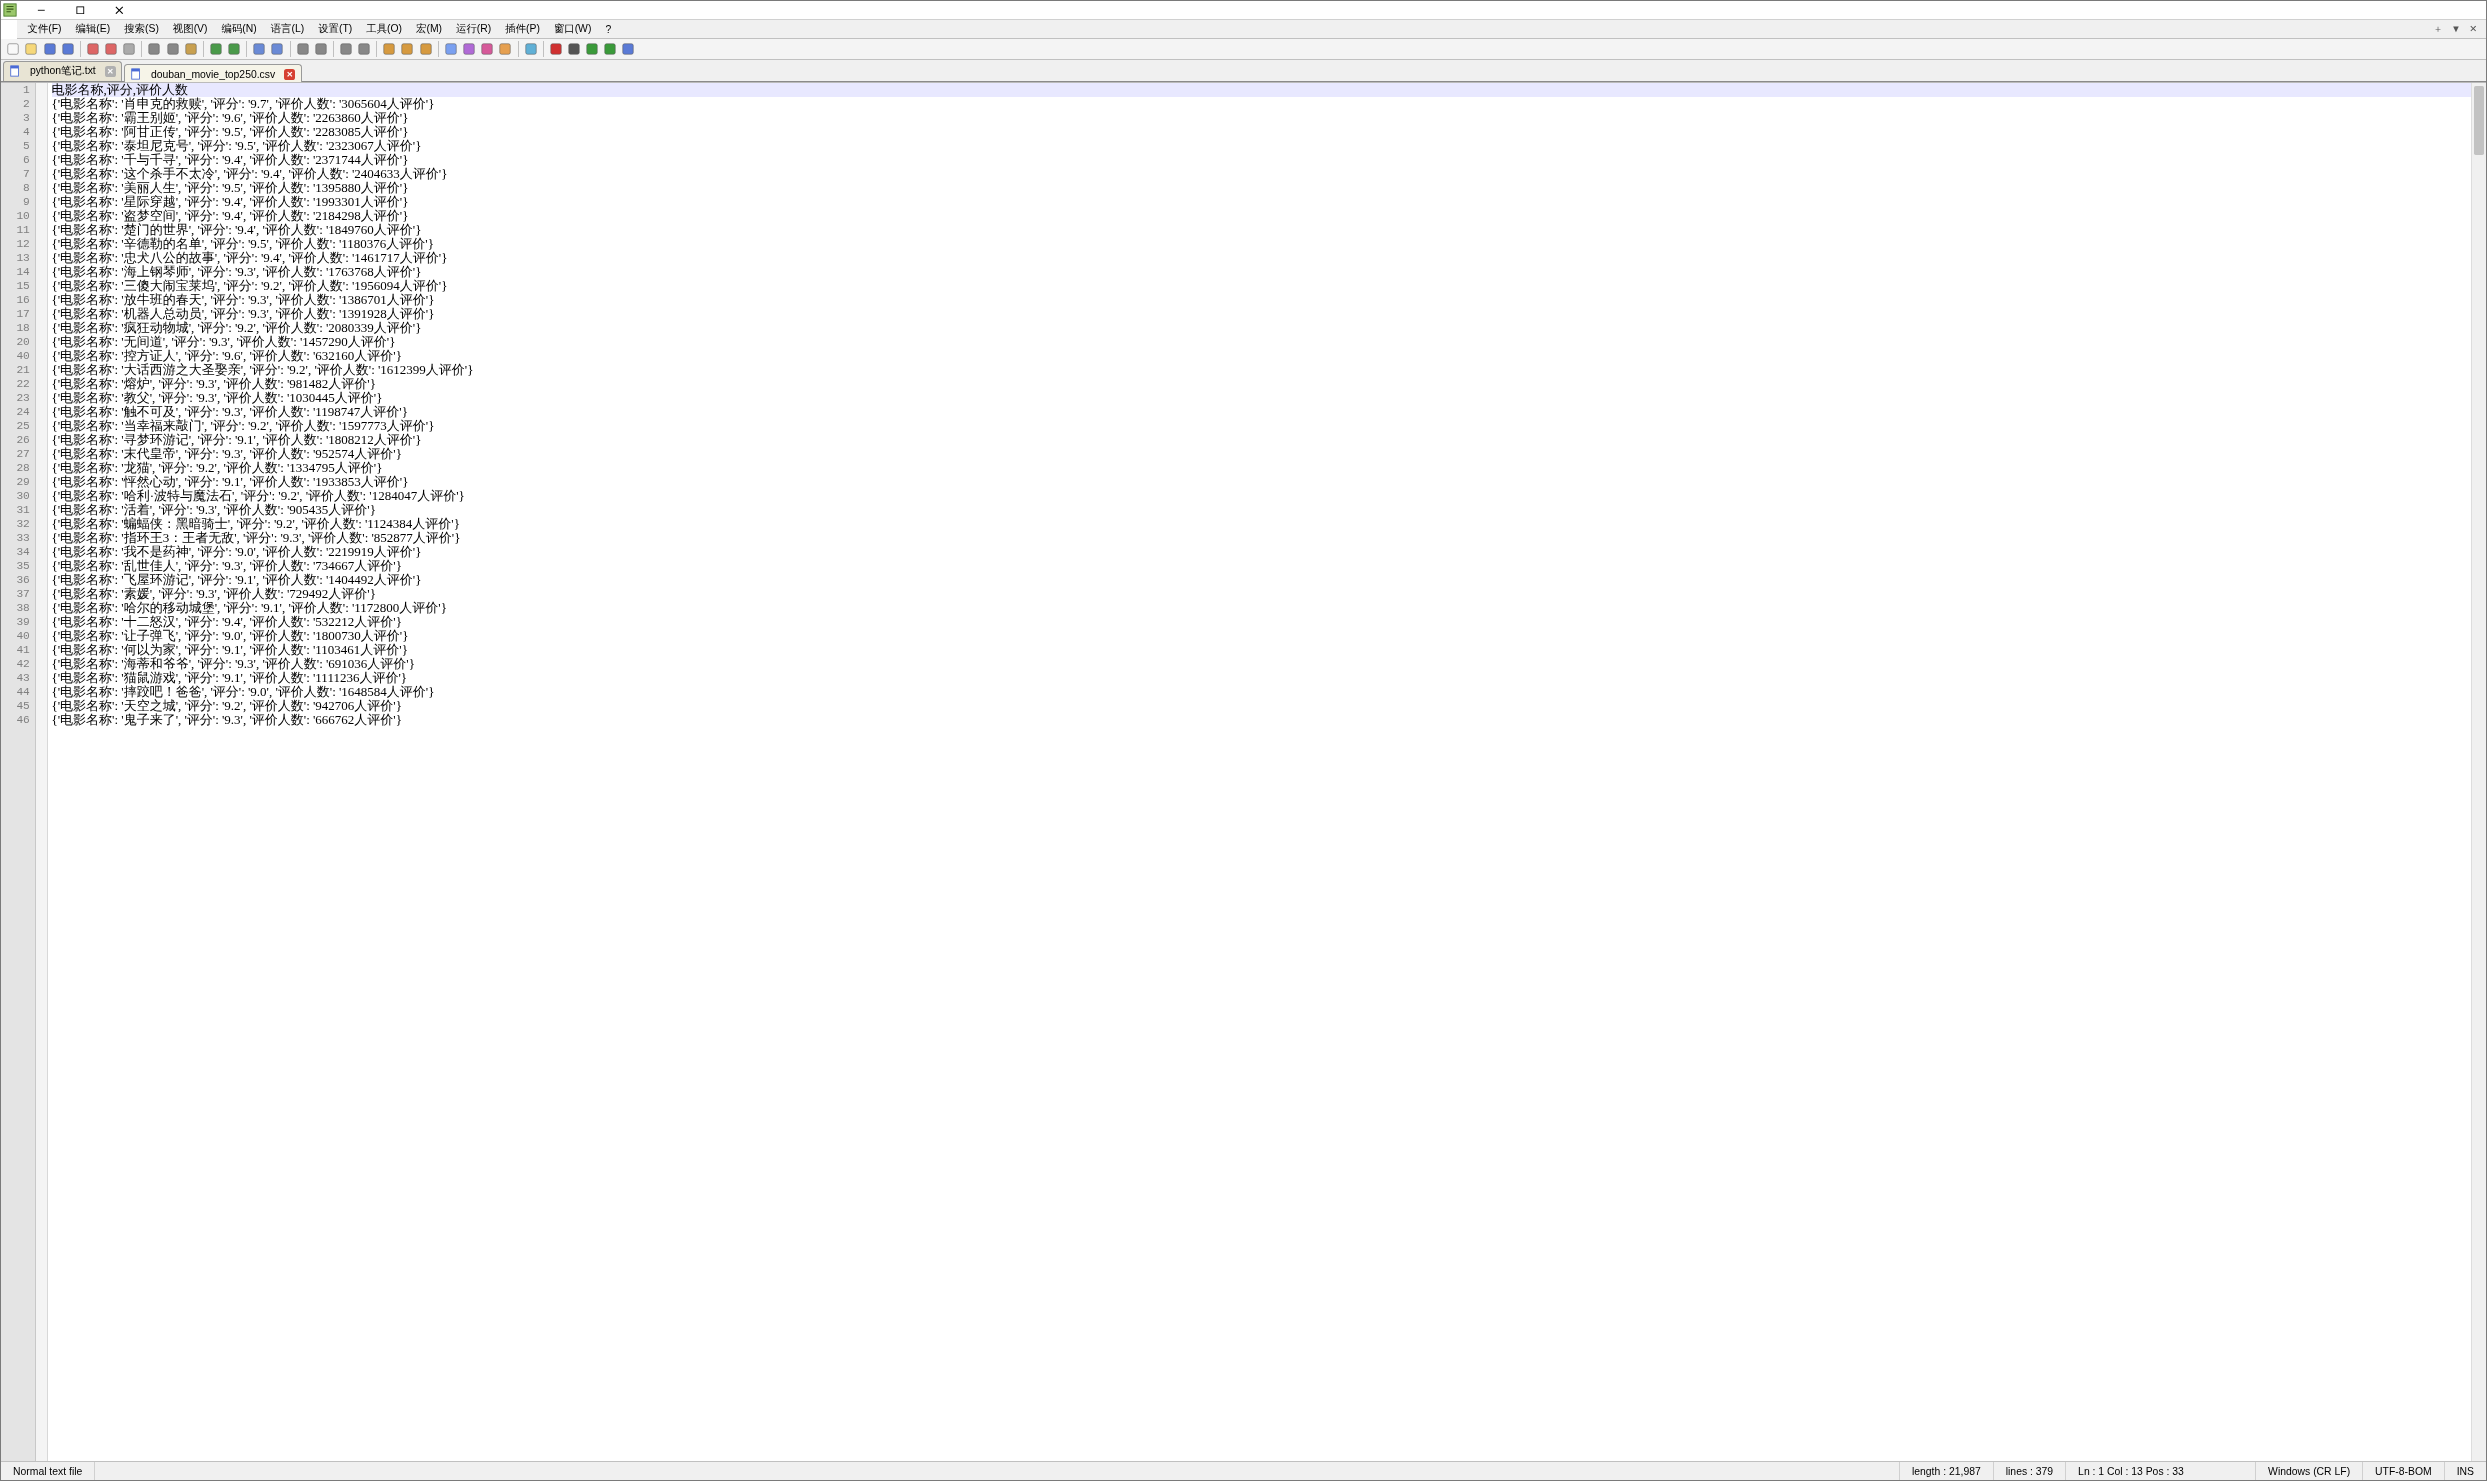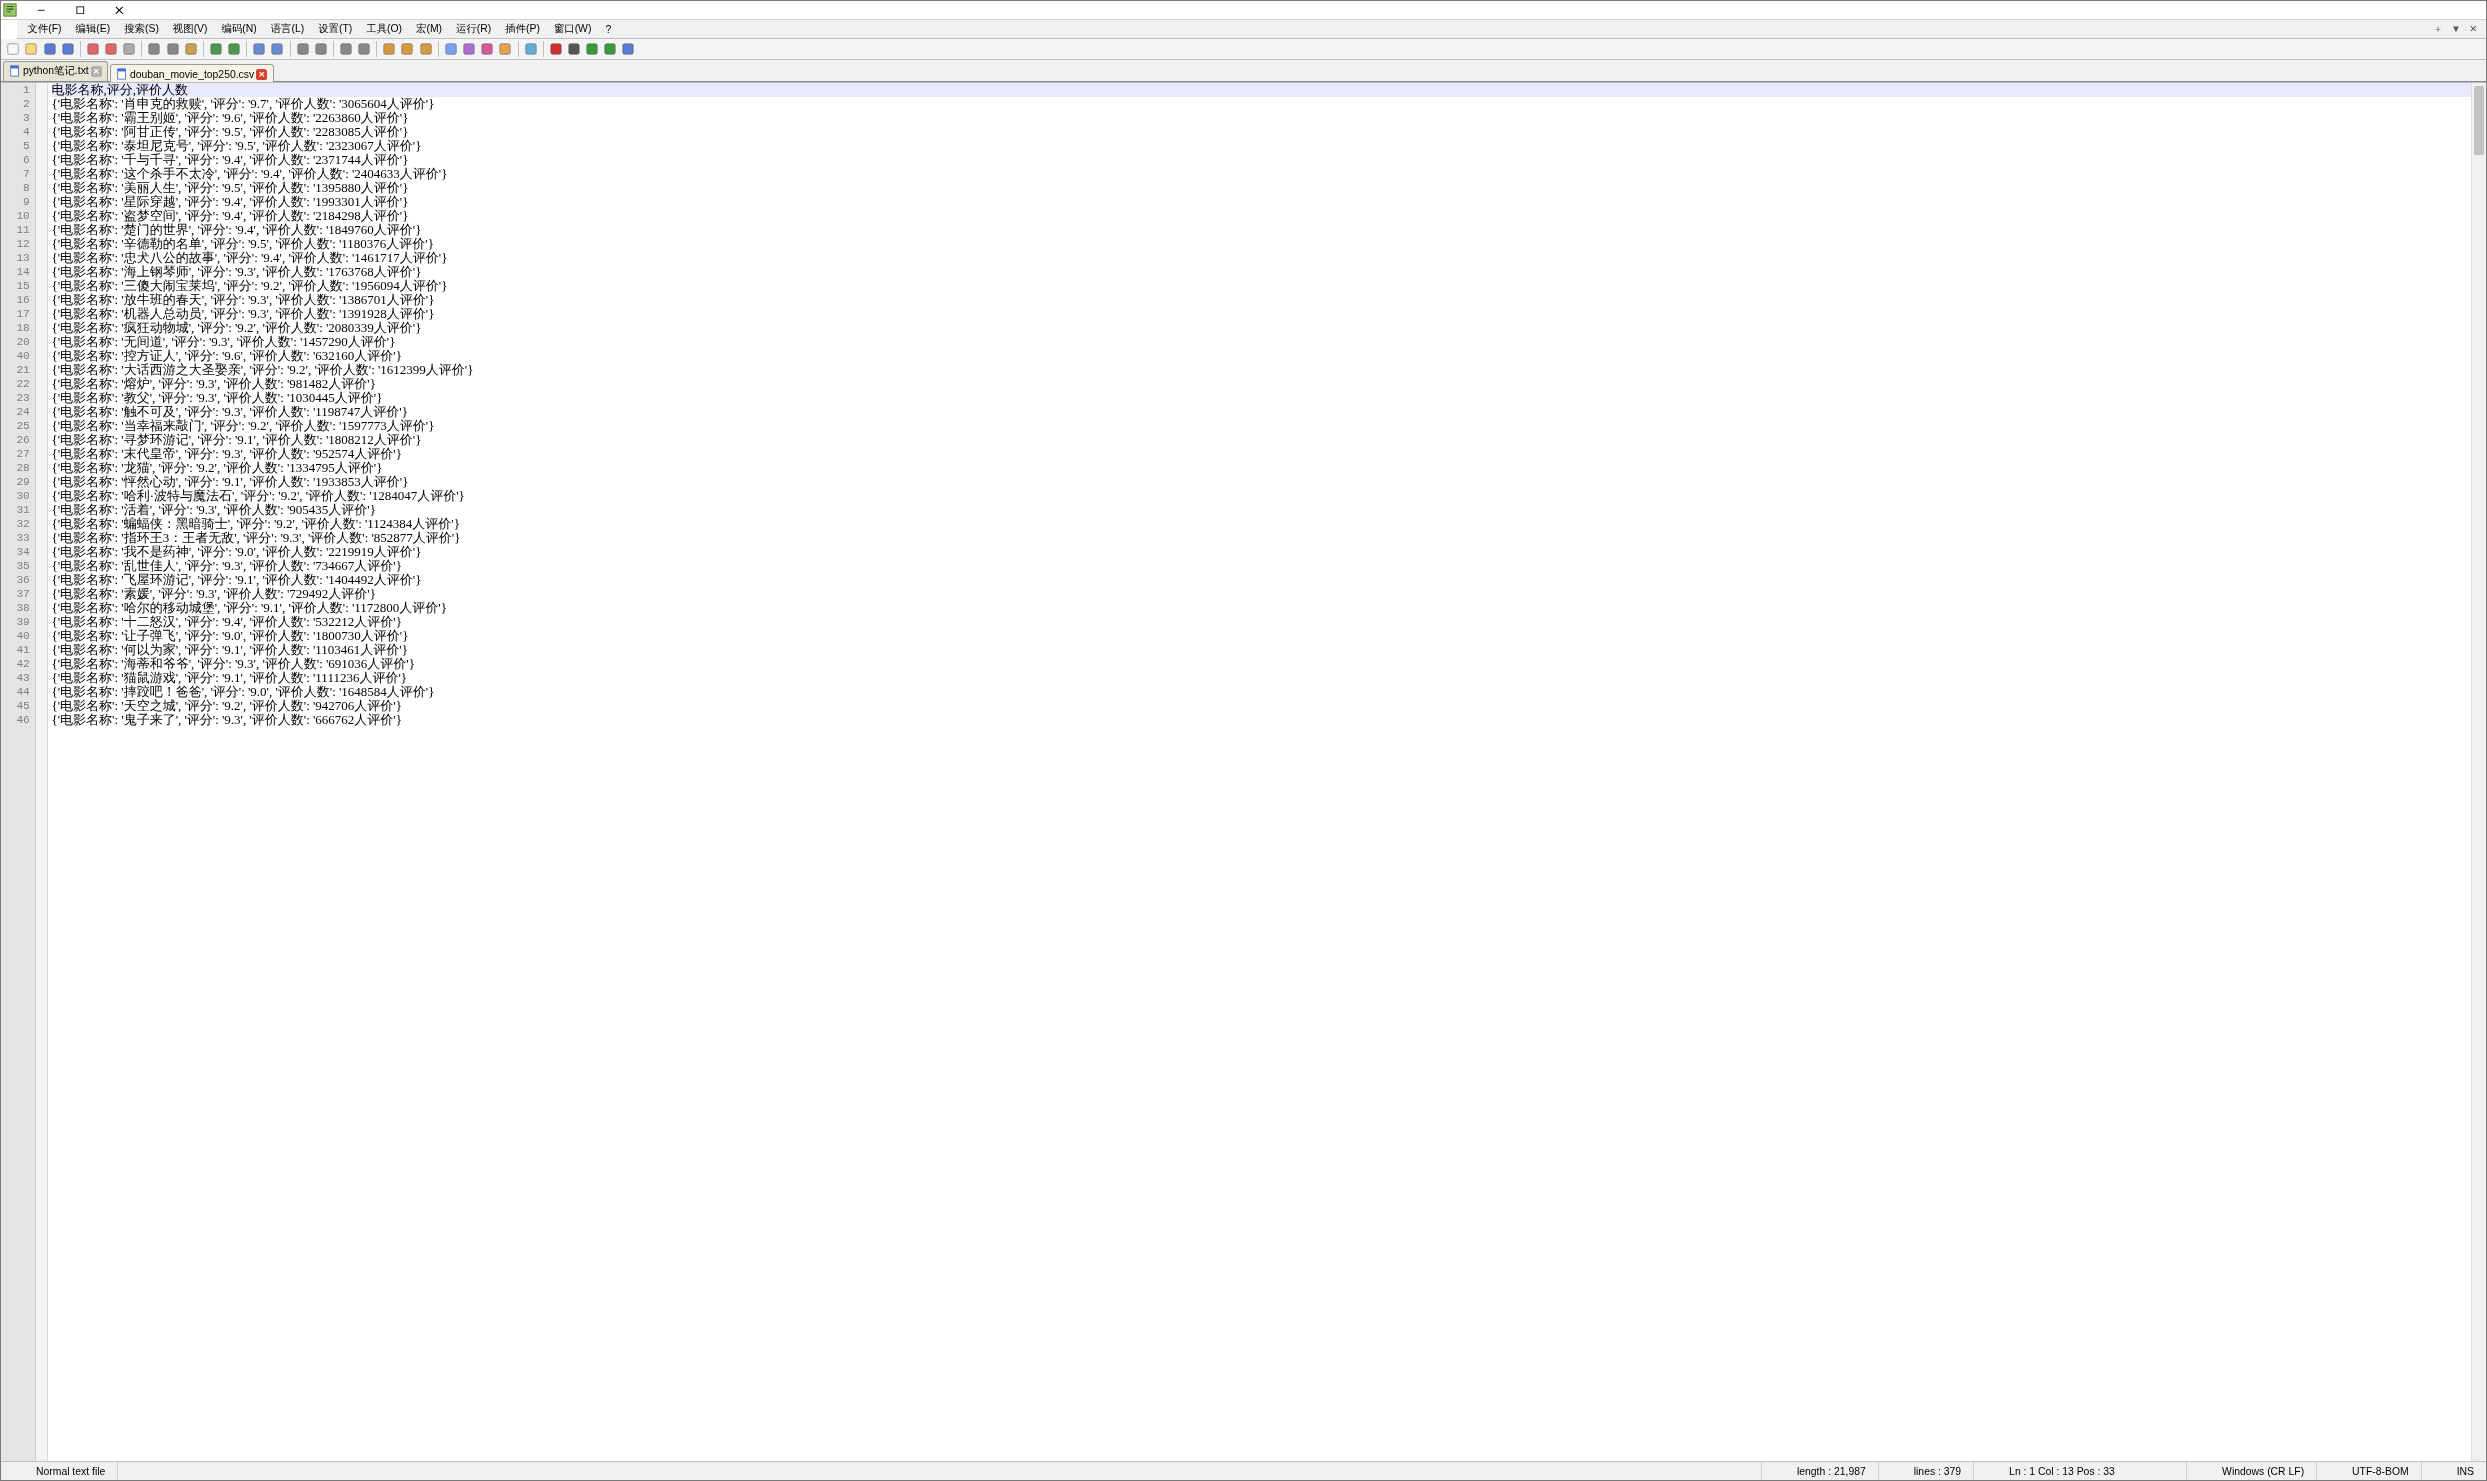--- a/index.html
+++ b/index.html
@@ -16,37 +16,37 @@
   .menubar .menuitem { padding: 1.7px 7px; cursor: default; }
   .menubar .spacer { flex: 1; }
   .menubar .right-icons { display:flex; gap:8.6px; padding-right:5.2px; font-size:9.5px; color:#555; }
   
   .toolbar { display: flex; align-items: center; height: 21px; background: #f4f4f4; border-bottom: 0.9px solid #c0c0c0; padding: 1.7px 3.5px; gap: 0.9px; }
   .tool { width: 17.3px; height: 17.3px; display: flex; align-items: center; justify-content: center; border: 0.9px solid transparent; border-radius: 1.7px; cursor:default; }
   .tool svg { width: 14px; height: 14px; }
   .toolsep { width: 0.9px; height: 15.6px; background: #c0c0c0; margin: 0 2.6px; }
   
   .tabbar { display: flex; align-items: flex-end; height: 21.6px; background: #f0f0f0; border-bottom: 0.9px solid #8a8a8a; padding: 1.7px 1.7px 0 1.7px; gap: 1.7px; }
-  .tab { display: flex; align-items: center; height: 20px; padding: 0 5.2px; border: 0.9px solid #9a9a9a; border-bottom: none; border-radius: 3.5px 3.5px 0 0; background: #e8e4d4; font-size: 10.4px; gap: 2px; cursor:default; }
+  .tab { display: flex; align-items: center; height: 20px; padding: 0 5.2px; border: 0.9px solid #9a9a9a; border-bottom: none; border-radius: 3.5px 3.5px 0 0; background: #e8e4d4; font-size: 10.4px; gap: 9px; cursor:default; }
   .tab.active { background: #f6f4e8; position: relative; top: 3px; }
   .tab .tabicon { width: 12px; height: 12px; display:flex; align-items:center; justify-content:center; }
   .tab .tabclose { width: 11.2px; height: 11.2px; border-radius: 2.6px; display:flex; align-items:center; justify-content:center; font-size:7.8px; font-weight:bold; color:#fff; }
   .tab .tabclose.gray { background: #b0b0b0; }
   .tab .tabclose.red { background: #d64030; }
   
   .editor-wrap { flex: 1; display: flex; overflow: hidden; position: relative; border-top: 0.9px solid #bbb; }
   .gutter { width: 35px; background: #e4e4e4; border-right: 0.9px solid #c8c8c8; text-align: right; padding: 0.9px 5.2px 0 0; color: #808080; font-family: Consolas, "Courier New", monospace; font-size: 11.2px; line-height: 14px; user-select: none; overflow: hidden; }
   .foldcol { width: 12px; background: #f4f4f4; border-right: 0.9px solid #d8d8d8; overflow:hidden; }
   .editor { flex: 1; font-family: Liberation Serif, serif; font-size: 13px; line-height: 14px; white-space: pre; overflow: auto; padding: 0.9px 0 0 3.5px; color: #000; }
   .editor .line.current { background: #e8e8ff; }
   .scrollbar-v { width: 14.7px; background: #f0f0f0; border-left:0.9px solid #ddd; position:relative; }
   .scrollbar-v .thumb { position:absolute; left:1.7px; right:1.7px; top:3.5px; height:69px; background:#c2c2c2; border-radius:1.7px; }
   
   .statusbar { display: flex; align-items: center; height: 19px; background: #f0f0f0; border-top: 0.9px solid #c0c0c0; font-size: 10.4px; }
-  .statusbar .cell { padding: 0 12px; border-right: 0.9px solid #d0d0d0; height: 100%; display: flex; align-items: center; white-space: nowrap; margin-left: 23px; }
+  .statusbar .cell { padding: 0 12px; border-right: 0.9px solid #d0d0d0; height: 100%; display: flex; align-items: center; white-space: nowrap; }
   .statusbar .cell:last-child { border-right:none; }
   .statusbar .grow { flex:1; }
 </style>
 </head>
 <body>
 
 <div class="window">
 
   <div class="titlebar">
     <span class="icon">

